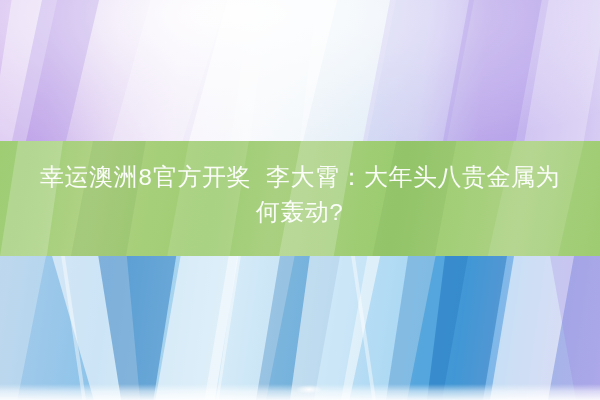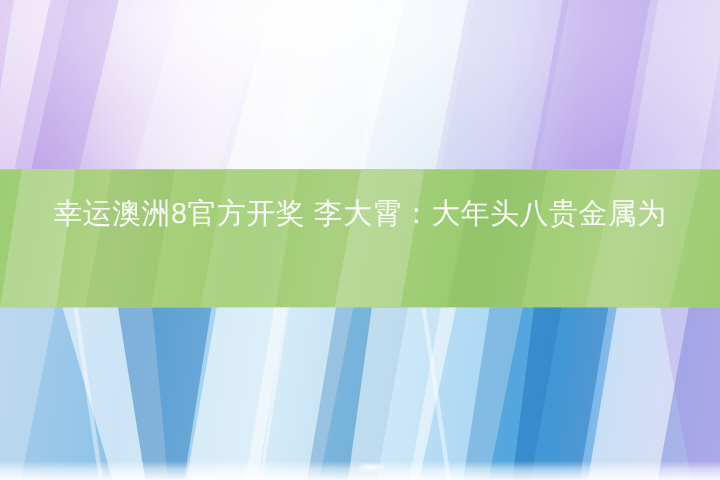--- a/index.html
+++ b/index.html
@@ -5,21 +5,21 @@
   html, body {
     margin: 0;
     padding: 0;
     background: #ffffff;
   }
   #stage {
     position: relative;
     width: 600px;
     height: 400px;
     overflow: hidden;
-    font-family: Liberation Sans, sans-serif;
+    font-family: Liberation Mono, monospace;
   }
 
   
   .layer {
     position: absolute;
     inset: 0;
   }
 
   #base-wash {
     background:
@@ -185,20 +185,21 @@
     <div class="gfacet g-light" style="left:0px;   width:90px;  clip-path: polygon(20% 0, 70% 0, 52% 100%, 0% 100%);"></div>
     <div class="gfacet g-dark" style="left:60px;  width:110px; clip-path: polygon(30% 0, 78% 0, 60% 100%, 10% 100%);"></div>
     <div class="gfacet g-light2" style="left:160px; width:120px; clip-path: polygon(24% 0, 74% 0, 58% 100%, 6% 100%);"></div>
     <div class="gfacet g-light" style="left:270px; width:110px; clip-path: polygon(28% 0, 76% 0, 58% 100%, 8% 100%);"></div>
     <div class="gfacet g-dark" style="left:370px; width:120px; clip-path: polygon(22% 0, 72% 0, 54% 100%, 2% 100%);"></div>
     <div class="gfacet g-light2" style="left:480px; width:130px; clip-path: polygon(26% 0, 80% 0, 60% 100%, 6% 100%);"></div>
   </div>
 
   <div id="caption">
     <div class="cap-line">幸运澳洲8官方开奖 李大霄：大年头八贵金属为</div>
+    <div class="cap-line cap-line-2">何轰动?</div>
   </div>
 
   <div id="bottom-half">
 
     <div class="facet f-light2" style="left:-20px; width:110px; clip-path: polygon(0 0, 60% 0, 34% 100%, 0 100%);"></div>
     <div class="facet f-light3" style="left:30px;  width:110px; clip-path: polygon(20% 0, 88% 0, 100% 100%, 58% 100%);"></div>
     <div class="facet f-dark2" style="left:85px;  width:95px;  clip-path: polygon(14% 0, 96% 0, 72% 100%, 38% 100%);"></div>
     <div class="facet f-light3" style="left:150px; width:90px;  clip-path: polygon(34% 0, 98% 0, 72% 100%, 6% 100%);"></div>
     <div class="facet f-light" style="left:200px; width:110px; clip-path: polygon(26% 0, 86% 0, 60% 100%, 4% 100%);"></div>
     <div class="facet f-dark3" style="left:250px; width:100px; clip-path: polygon(30% 0, 90% 0, 64% 100%, 6% 100%);"></div>

